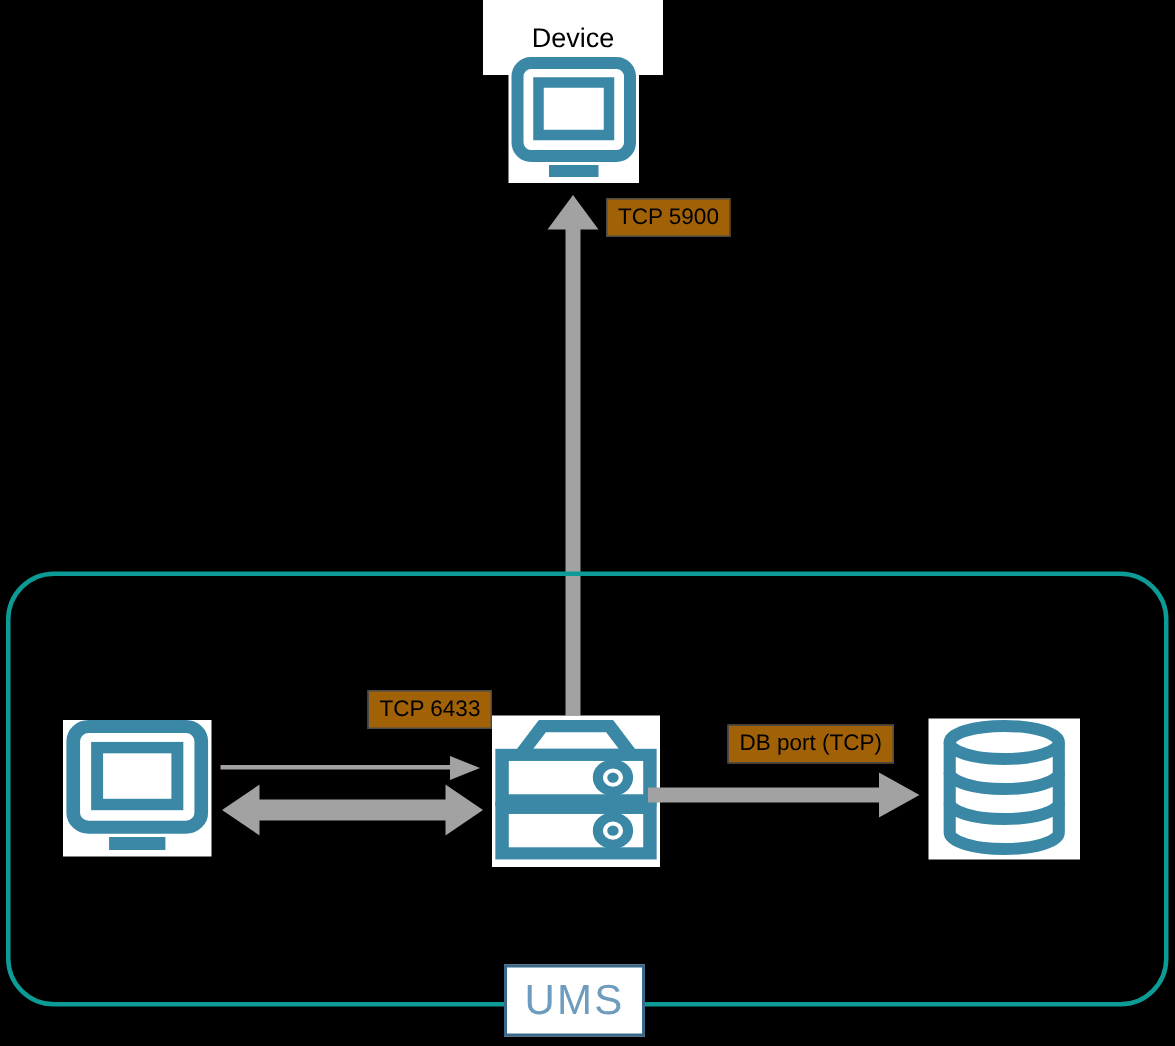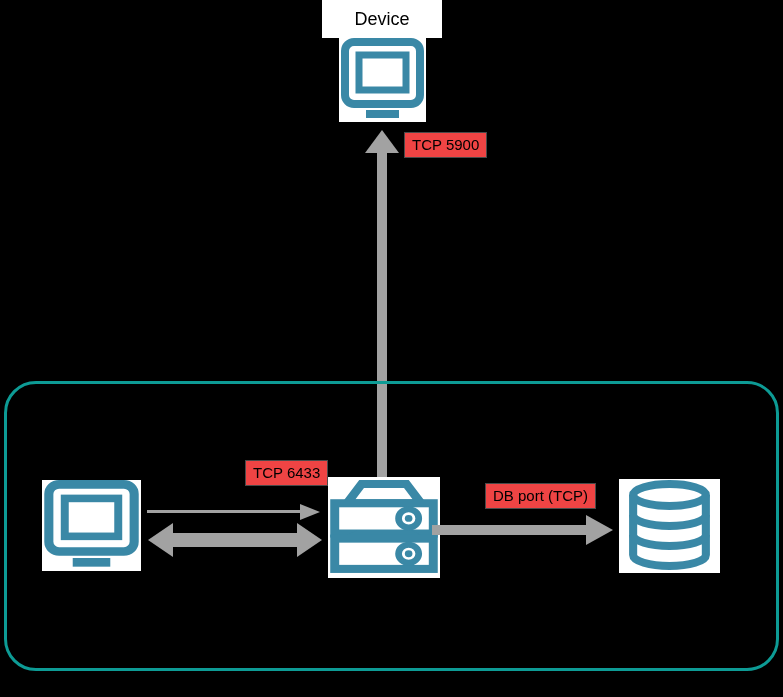--- a/index.html
+++ b/index.html
@@ -8,21 +8,21 @@
     font-family:"Liberation Sans",sans-serif;
   }
   .whitebox{position:absolute;background:#fff;}
   
   .node-label{
     position:absolute;background:#fff;color:#000;
     display:flex;align-items:center;justify-content:center;
     font-size:18px;
   }
   .edge-label{
-    position:absolute;background:#ef4444;color:#000;border:1px solid #4a4a4a;
+    position:absolute;background:#a16207;color:#000;border:1px solid #4a4a4a;
     font-size:15px;line-height:20px;padding:2px 7px;white-space:nowrap;
   }
   
   .group-rect{
     position:absolute;left:4px;top:381px;width:775px;height:290px;
     border:3px solid #0d9b95;border-radius:32px;box-sizing:border-box;
   }
   .group-label{
     position:absolute;left:336px;top:643px;width:94px;height:48px;
     background:#fff;border:2px solid #3a698c;box-sizing:border-box;
@@ -37,21 +37,21 @@
   .tri-right-lg{border-top:17px solid transparent;border-bottom:17px solid transparent;border-left:25px solid #a2a2a2;}
   .tri-left-lg{border-top:17px solid transparent;border-bottom:17px solid transparent;border-right:25px solid #a2a2a2;}
   .tri-right-db{border-top:15px solid transparent;border-bottom:15px solid transparent;border-left:27px solid #a2a2a2;}
   .icon-svg{display:block;}
 </style>
 </head>
 <body>
 
 <div id="canvas">
 
-  <div class="node-label" style="left:322px;top:0;width:120px;height:38px;">Device</div>
+  <div class="node-label" style="left:322px;top:0;width:120px;height:50px;">Device</div>
 
   <div class="whitebox" style="left:339px;top:38px;width:87px;height:84px;">
     <svg class="icon-svg" width="87" height="84" viewBox="0 0 87 84">
       <g fill="none" stroke="#3a88a6">
         <rect x="6" y="4" width="75" height="62" rx="9" stroke-width="8"></rect>
         <rect x="20" y="17" width="47" height="35" stroke-width="7"></rect>
       </g>
       <rect x="27" y="72" width="33" height="8" fill="#3a88a6"></rect>
     </svg>
   </div>
@@ -103,14 +103,15 @@
     <svg class="icon-svg" width="101" height="94" viewBox="0 0 100 94" preserveAspectRatio="none">
       <g fill="none" stroke="#3a88a6" stroke-width="8">
         <ellipse cx="50" cy="16" rx="36" ry="11"></ellipse>
         <path d="M14 16 L14 76 A36 11 0 0 0 86 76 L86 16"></path>
         <path d="M14 36 A36 11 0 0 0 86 36"></path>
         <path d="M14 56 A36 11 0 0 0 86 56"></path>
       </g>
     </svg>
   </div>
 
+  <div class="group-label">UMS</div>
 
 </div>
 
 </body></html>

